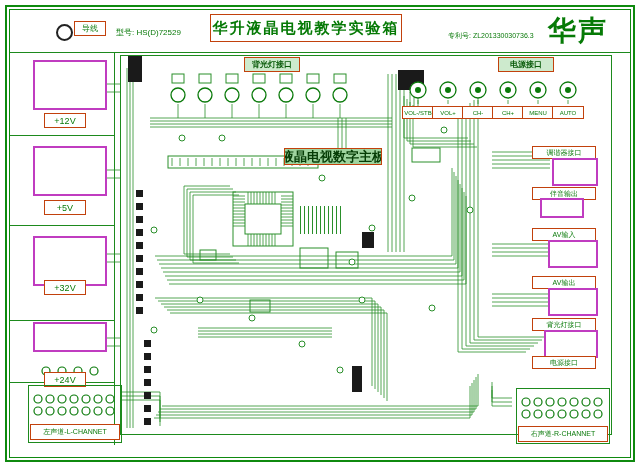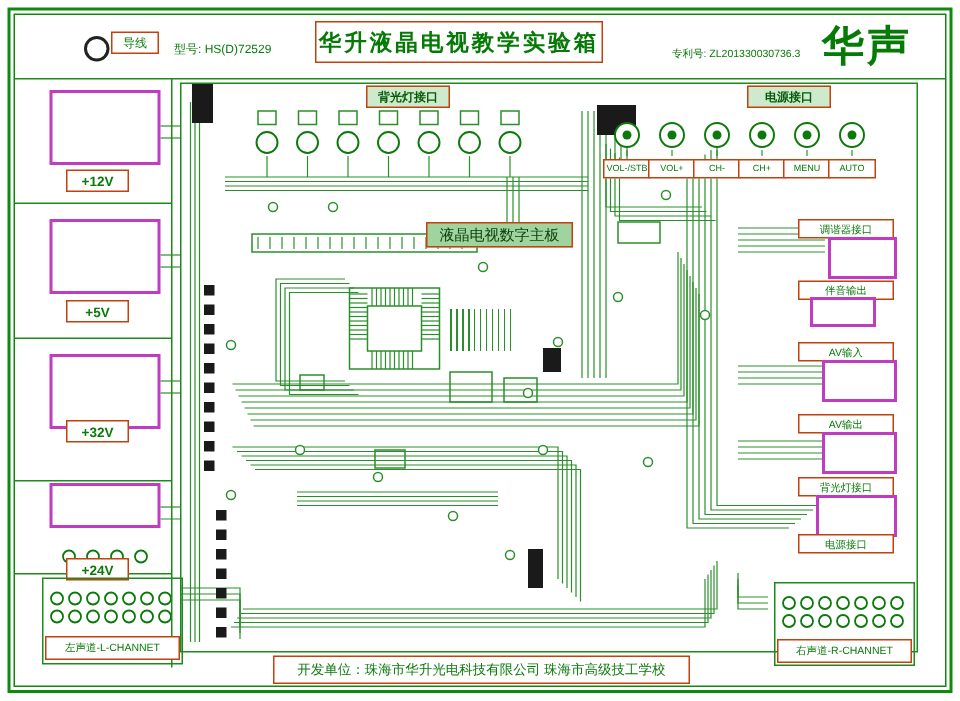--- a/index.html
+++ b/index.html
@@ -7,22 +7,22 @@
          font-family:"Liberation Sans",sans-serif}
   .frame-outer{position:absolute;left:5px;top:5px;right:5px;bottom:5px;border:2px solid #0f8a0f}
   .frame-inner{position:absolute;left:9px;top:9px;right:9px;bottom:9px;border:1px solid #0f8a0f}
   .hline{position:absolute;background:#1d8a1d;height:1px}
   .vline{position:absolute;background:#1d8a1d;width:1px}
   .box{position:absolute;border:1px solid #1d8a1d}
   .lbl{position:absolute;border:1px solid #c2410c;color:#0a7a0a;background:#fff;
        display:flex;align-items:center;justify-content:center;font-size:8px;white-space:nowrap;overflow:hidden}
   .lbl.fill{background:#cdeacd;color:#085a08;font-weight:bold}
   .lbl.title{font-size:15px;font-weight:bold;letter-spacing:2px;color:#067a06}
-  .lbl.mb{background:#9fd49f;color:#063d06;font-weight:normal;font-size:10px}
-  .lbl.plabel{font-size:9px;font-weight:bold}
+  .lbl.mb{background:#9fd49f;color:#063d06;font-weight:bold;font-size:13px}
+  .lbl.plabel{font-size:9px;font-weight:normal}
   .lbl.btn{font-size:6px}
   .lbl.rl{font-size:7px}
   .txt{position:absolute;color:#0a7a0a;white-space:nowrap}
   .txt.brand{font-size:28px;font-weight:bold;color:#067a06;letter-spacing:2px}
   .mag{position:absolute;border:2px solid #c03cc0;background:#fff}
   .screw{position:absolute;width:13px;height:13px;border:2px solid #222;border-radius:50%;background:#fff}
   .hatch{position:absolute;background:repeating-linear-gradient(90deg,#2a8f2a 0 1px,transparent 1px 4px)}
   .trace{fill:none;stroke:#2a8f2a;stroke-width:0.8}
   .pad{fill:#fff;stroke:#2a8f2a;stroke-width:1}
   .grect{fill:none;stroke:#2a8f2a;stroke-width:1}
@@ -355,14 +355,13 @@
   <div class="mag" style="left:548px;top:288px;width:46px;height:24px"></div>
   <div class="lbl rl" style="left:532px;top:318px;width:62px;height:11px">背光灯接口</div>
   <div class="mag" style="left:544px;top:330px;width:50px;height:24px"></div>
   <div class="lbl rl" style="left:532px;top:356px;width:62px;height:11px">电源接口</div>
 
   <div class="box" style="left:28px;top:385px;width:92px;height:56px"></div>
   <div class="lbl" style="left:30px;top:424px;width:88px;height:14px;font-size:7px">左声道-L-CHANNET</div>
   <div class="box" style="left:516px;top:388px;width:92px;height:54px"></div>
   <div class="lbl" style="left:518px;top:426px;width:88px;height:14px;font-size:7px">右声道-R-CHANNET</div>
 
-  <div class="lbl" style="left:182px;top:437px;width:276px;height:17px;font-size:9px">开发单位：珠海市华升光电科技有限公司  珠海市高级技工学校</div>
 </div>
 
 </body></html>

